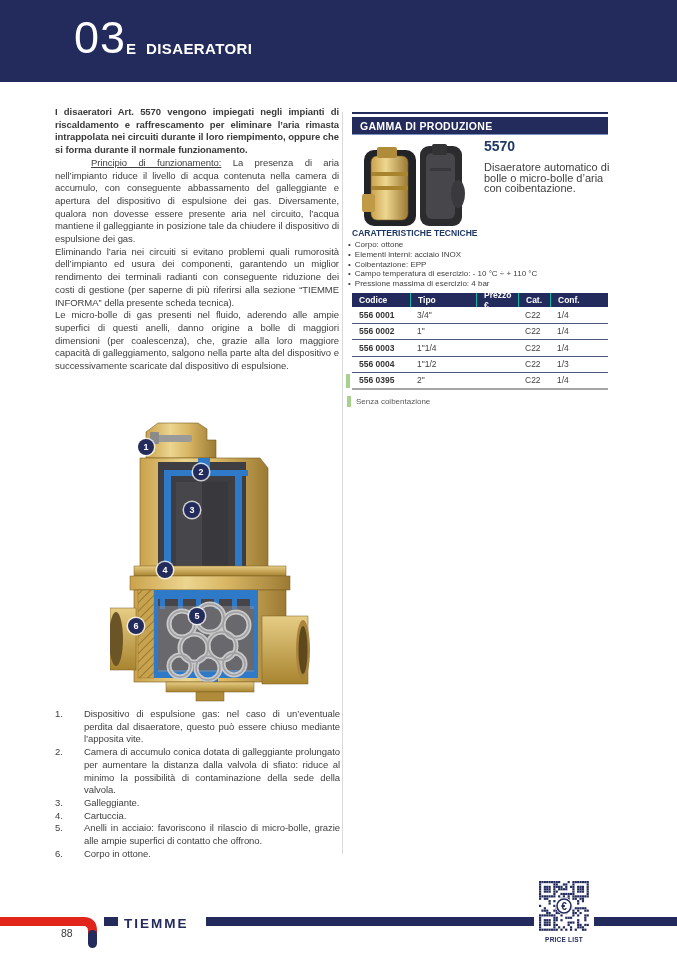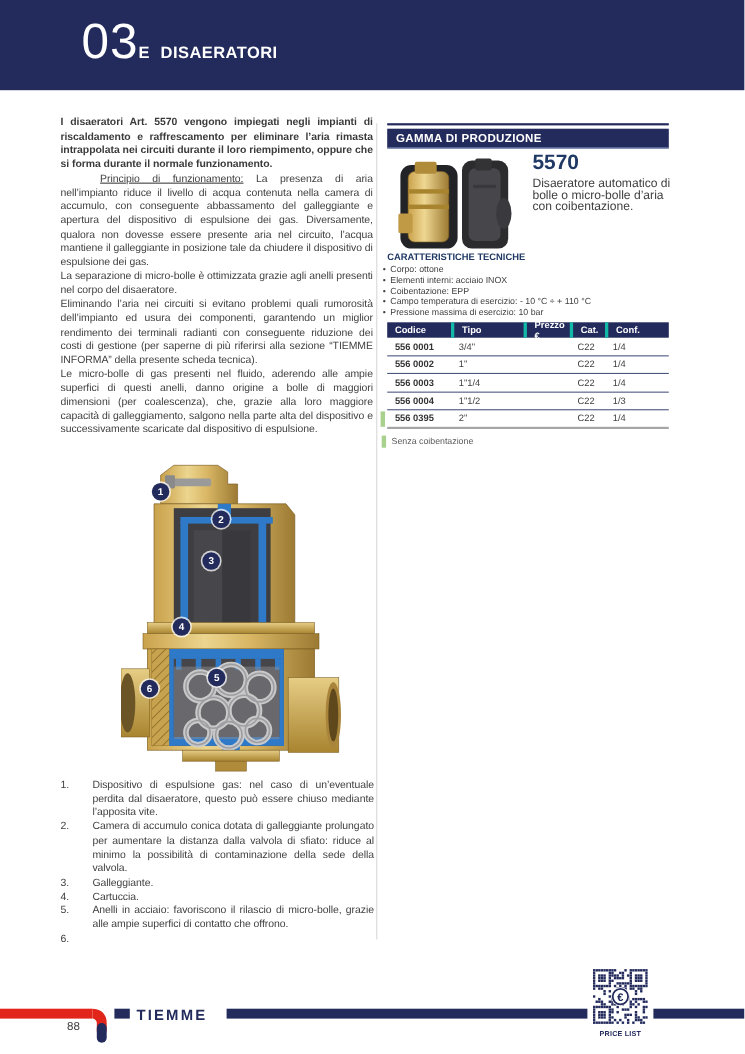--- a/index.html
+++ b/index.html
@@ -26,32 +26,32 @@
   .ul{text-decoration:underline;padding-left:36px;}
 
   
   .gamma-topline{position:absolute;left:352px;top:112px;width:256px;height:2px;background:var(--navy);}
   .gamma-bar{position:absolute;left:352px;top:117px;width:256px;height:18px;background:var(--navy);
     border-bottom:1px solid #7f8fc0;display:flex;align-items:center;padding-left:8px;}
   .gamma-bar span{color:#fff;font-size:10.5px;font-weight:700;letter-spacing:.3px;}
 
   .products-svg{position:absolute;left:362px;top:142px;}
 
-  .prod-code{position:absolute;left:484px;top:138px;font-size:19px;font-weight:700;color:var(--heading_blue);}
+  .prod-code{position:absolute;left:484px;top:138px;font-size:14px;font-weight:700;color:var(--heading_blue);}
   .prod-desc{position:absolute;left:484px;top:162px;width:130px;font-size:11px;line-height:10.6px;color:var(--body_text);}
 
   .tech-title{position:absolute;left:352px;top:228px;font-size:8.5px;font-weight:700;color:var(--heading_blue);}
   .tech-list{position:absolute;left:348px;top:240px;list-style:none;}
   .tech-list li{font-size:8px;line-height:9.8px;color:var(--body_text);}
   .tech-list li::before{content:"\2022";margin-right:4px;color:var(--body_text);}
 
   
   .tbl{position:absolute;left:352px;top:293px;width:256px;font-size:8.5px;}
   .thead{display:flex;background:var(--navy);height:14px;align-items:center;}
-  .thead .th{color:#fff;font-weight:700;padding-left:7px;border-left:3px solid #14b8a6;height:14px;display:flex;align-items:center;}
+  .thead .th{color:#fff;font-weight:700;padding-left:7px;border-left:1px solid #14b8a6;height:14px;display:flex;align-items:center;}
   .thead .th:first-child{border-left:none;}
   .th:nth-child(1),.td:nth-child(2){width:58px;}
   .th:nth-child(2),.td:nth-child(3){width:66px;}
   .th:nth-child(3),.td:nth-child(4){width:42px;}
   .th:nth-child(4),.td:nth-child(5){width:32px;}
   .th:nth-child(5),.td:nth-child(6){width:58px;}
   .tbody .tr{position:relative;display:flex;height:16.5px;align-items:center;border-bottom:1px solid #4d5680;}
   .tbody .tr:last-child{border-bottom:2px solid var(--border_grey);}
   .td{padding-left:7px;color:var(--body_text);}
   .td.codice{font-weight:700;color:#333;}
@@ -95,21 +95,20 @@
     <span class="sec-num">03</span>
     <span class="sec-letter">E</span>
     <span class="sec-title">DISAERATORI</span>
   </header>
 
   <div class="col-divider"></div>
 
   <section class="intro">
     <p class="lead">I disaeratori Art. 5570 vengono impiegati negli impianti di riscaldamento e raffrescamento per eliminare l’aria rimasta intrappolata nei circuiti durante il loro riempimento, oppure che si forma durante il normale funzionamento.</p>
     <p><span class="ul">Principio di funzionamento:</span><span> La presenza di aria nell’impianto riduce il livello di acqua contenuta nella camera di accumulo, con conseguente abbassamento del galleggiante e apertura del dispositivo di espulsione dei gas. Diversamente, qualora non dovesse essere presente aria nel circuito, l’acqua mantiene il galleggiante in posizione tale da chiudere il dispositivo di espulsione dei gas.</span></p>
-    <p>La separazione di micro-bolle è ottimizzata grazie agli anelli presenti nel corpo del disaeratore.</p>
     <p>Eliminando l’aria nei circuiti si evitano problemi quali rumorosità dell’impianto ed usura dei componenti, garantendo un miglior rendimento dei terminali radianti con conseguente riduzione dei costi di gestione (per saperne di più riferirsi alla sezione “TIEMME INFORMA” della presente scheda tecnica).</p>
     <p>Le micro-bolle di gas presenti nel fluido, aderendo alle ampie superfici di questi anelli, danno origine a bolle di maggiori dimensioni (per coalescenza), che, grazie alla loro maggiore capacità di galleggiamento, salgono nella parte alta del dispositivo e successivamente scaricate dal dispositivo di espulsione.</p>
   </section>
 
   <div class="gamma-topline"></div>
   <div class="gamma-bar">
     <span>GAMMA DI PRODUZIONE</span>
   </div>
 
   <svg class="products-svg" width="104" height="88" viewBox="0 0 104 88">
@@ -140,21 +139,21 @@
   <div class="prod-code">5570</div>
   <div class="prod-desc">Disaeratore automatico di bolle o micro-bolle d’aria con coibentazione.</div>
 
   <div class="tech-title">CARATTERISTICHE TECNICHE</div>
   <ul class="tech-list">
 
   <li>Corpo: ottone</li>
       <li>Elementi interni: acciaio INOX</li>
       <li>Coibentazione: EPP</li>
       <li>Campo temperatura di esercizio: - 10 °C ÷ + 110 °C</li>
-      <li>Pressione massima di esercizio: 10 bar</li>
+      <li>Pressione massima di esercizio: 4 bar</li>
     </ul>
 
   <div class="tbl">
     <div class="thead">
 
     <div class="th">Codice</div>
         <div class="th">Tipo</div>
         <div class="th">Prezzo €</div>
         <div class="th">Cat.</div>
         <div class="th">Conf.</div>
@@ -334,20 +333,21 @@
       <li class="part">
         <span class="pnum">4.</span>
         <span class="ptext">Cartuccia.</span>
       </li>
       <li class="part">
         <span class="pnum">5.</span>
         <span class="ptext">Anelli in acciaio: favoriscono il rilascio di micro-bolle, grazie alle ampie superfici di contatto che offrono.</span>
       </li>
       <li class="part">
         <span class="pnum">6.</span>
+        <span class="ptext">Corpo in ottone.</span>
       </li>
     </ol>
 
   <svg class="footer-logo" width="677" height="50" viewBox="0 0 677 50">
     <rect x="0" y="9" width="84" height="9" fill="var(--red)"></rect>
     <path d="M84,9 c8,0 13,5 13,13 v8 h-9 v-8 c0,-2 -2,-4 -4,-4 z" fill="var(--red)"></path>
     <rect x="88" y="22" width="9" height="18" rx="4.5" fill="var(--navy)"></rect>
     <rect x="104" y="9" width="14" height="9" fill="var(--navy)"></rect>
     <text x="124" y="19.5" font-family="Liberation Sans, sans-serif" font-size="13.5" font-weight="700" letter-spacing="2" fill="var(--navy)">TIEMME</text>
     <rect x="206" y="9" width="471" height="9" fill="var(--navy)"></rect>

